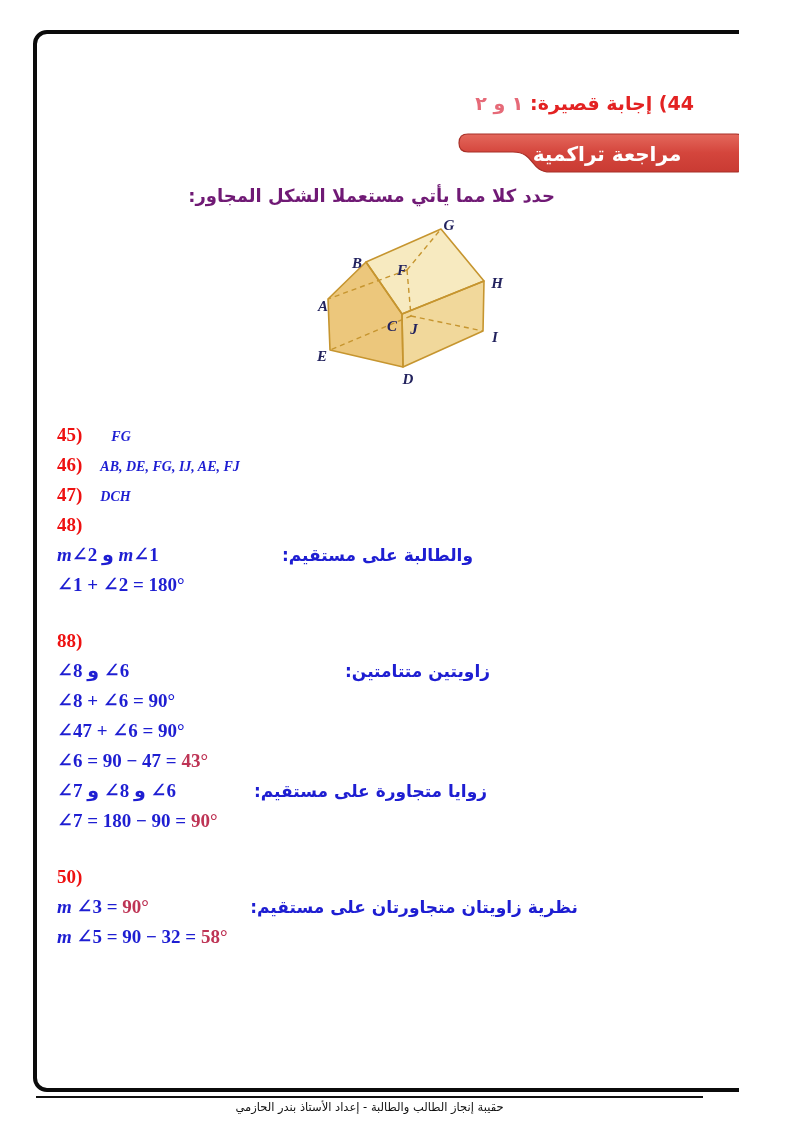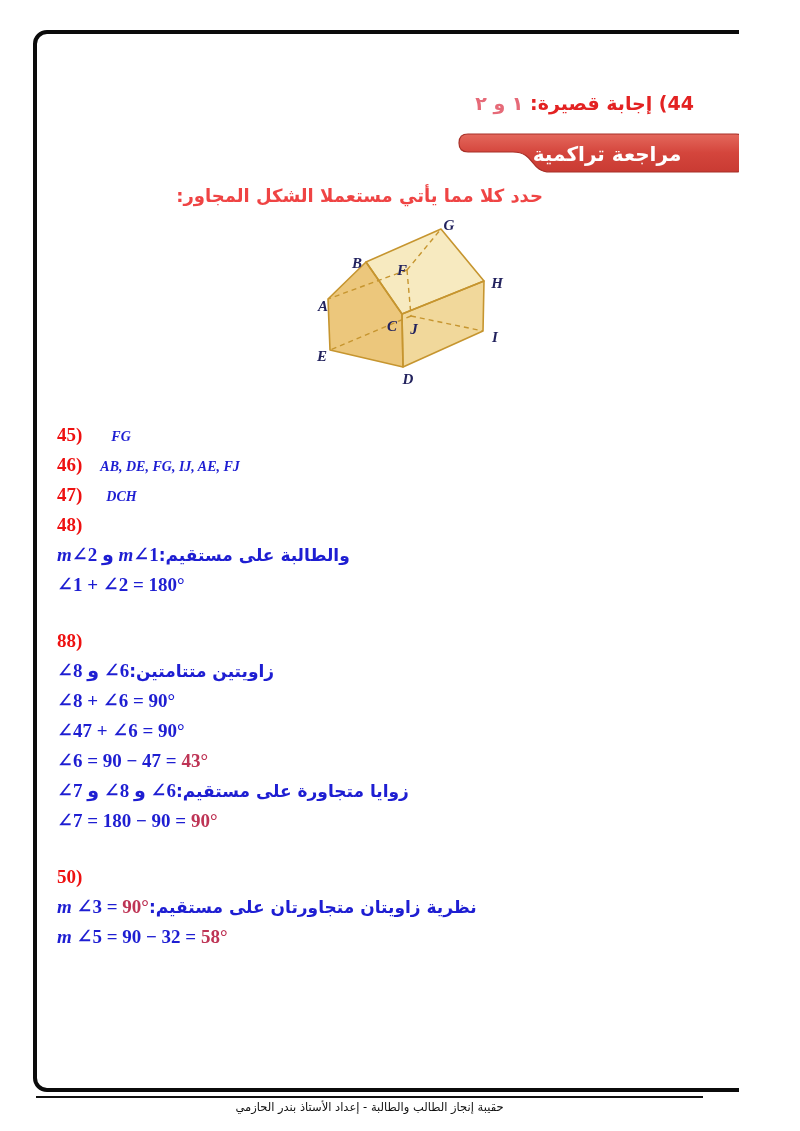--- a/index.html
+++ b/index.html
@@ -9,30 +9,30 @@
          border:4px solid #0b0b0b;border-radius:14px;background:#ffffff;}
   
   .header-line{position:absolute;top:92px;right:45px;font-size:19px;font-weight:bold;
                font-family:"DejaVu Sans",sans-serif;white-space:nowrap;}
   .hdr-red{color:#e32222;}
   .hdr-pink{color:#e66a78;}
   
   .banner{position:absolute;left:455px;top:131px;width:294px;height:44px;}
   .banner-text{font-family:"DejaVu Sans",sans-serif;font-weight:bold;font-size:20px;fill:#ffffff;letter-spacing:1px;}
   
-  .instruction{position:absolute;top:185px;right:196px;font-size:18px;font-weight:bold;color:#ef4444;
+  .instruction{position:absolute;top:185px;right:184px;font-size:18px;font-weight:bold;color:#701a75;
                font-family:"DejaVu Sans",sans-serif;white-space:nowrap;}
   
   .figure{position:absolute;left:296px;top:209px;width:220px;height:192px;}
   .fig-label{font-family:"Liberation Serif","DejaVu Serif",serif;font-style:italic;font-weight:bold;
              font-size:15px;fill:#23235e;}
   
   .answers{position:absolute;left:57px;top:420px;width:684px;}
   .row{height:30px;line-height:30px;white-space:nowrap;}
-  .flexline{display:flex;align-items:center;direction:ltr;}
+  .flexline{display:flex;justify-content:space-between;align-items:center;direction:ltr;}
   .spacer{height:26px;}
   .num{color:#ee1111;font-weight:bold;font-size:19px;}
   .val{color:#1e1ed2;font-weight:bold;font-style:italic;font-size:14px;}
   .eq{color:#1e1ed2;font-weight:bold;font-size:19px;direction:ltr;unicode-bidi:embed;
       font-family:"Liberation Serif","DejaVu Serif","DejaVu Sans",serif;}
   .eq .ital{font-style:italic;}
   .result{color:#be3455;}
   .alabel{color:#1e1ed2;font-weight:bold;font-size:17px;font-family:"DejaVu Sans",sans-serif;}
   
   .footer-rule{position:absolute;top:1096px;left:36px;right:36px;border-top:2px solid #111;}
@@ -105,21 +105,21 @@
     <div class="row">
       <span class="num">45)</span>
       <span class="val" style="margin-left:25px">FG</span>
     </div>
     <div class="row">
       <span class="num">46)</span>
       <span class="val" style="margin-left:14px">AB, DE, FG, IJ, AE, FJ</span>
     </div>
     <div class="row">
       <span class="num">47)</span>
-      <span class="val" style="margin-left:20px">DCH</span>
+      <span class="val" style="margin-left:14px">DCH</span>
     </div>
 
     <div class="row">
       <span class="num">48)</span>
     </div>
     <div class="row flexline">
       <span class="eq"><span class="ital">m</span>∠2 و ‎<span class="ital">m</span>∠1</span>
       <span class="alabel" dir="rtl" style="margin-right:268px">والطالبة على مستقيم:</span>
     </div>
     <div class="row">

